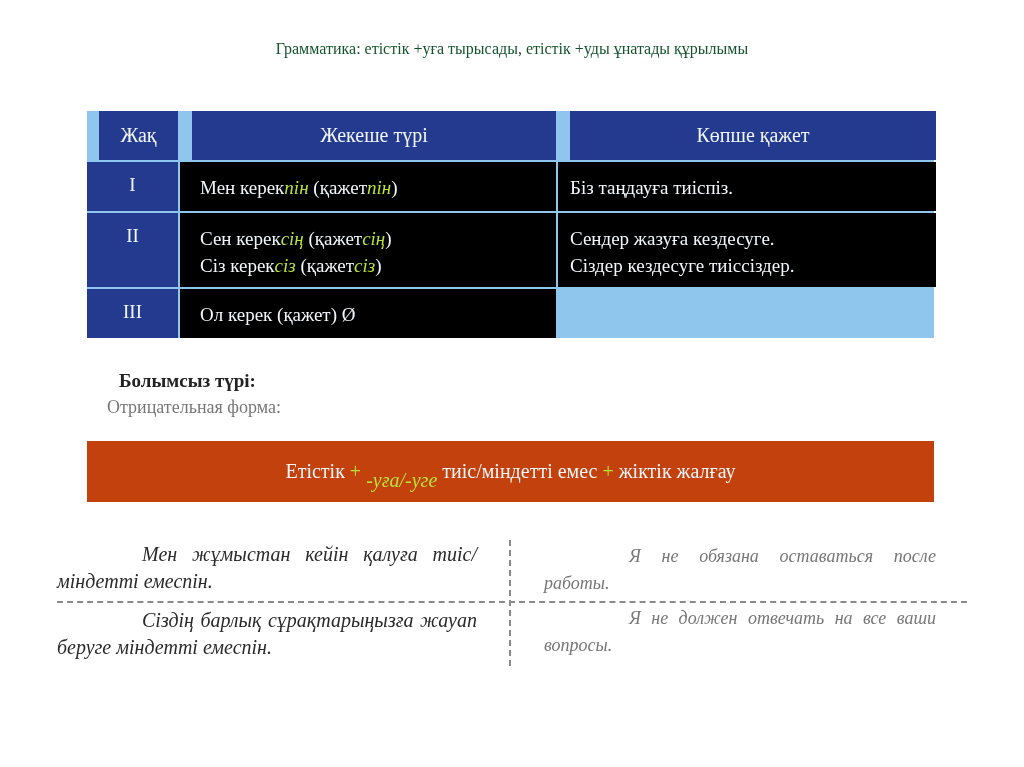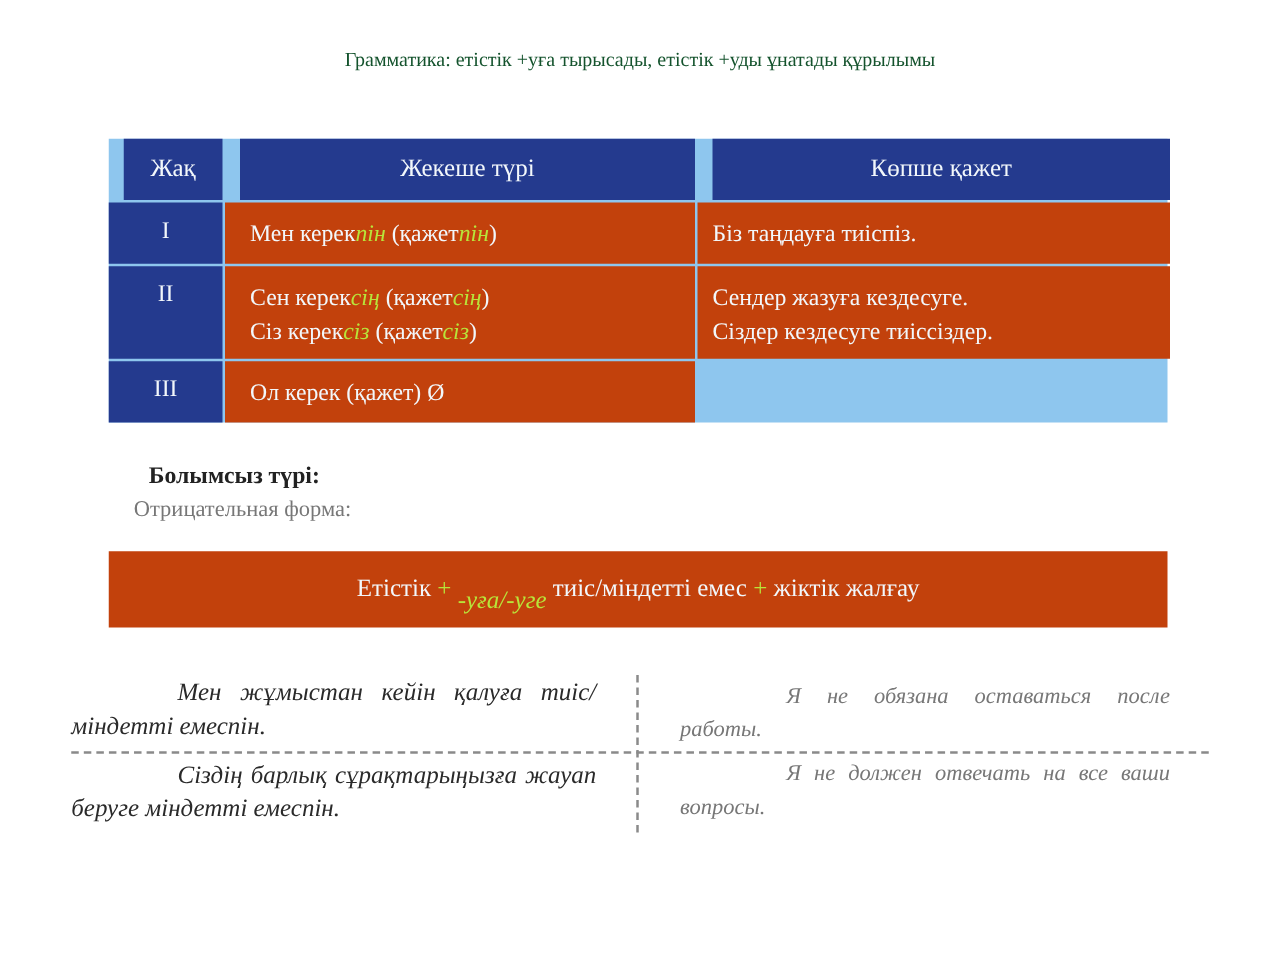--- a/index.html
+++ b/index.html
@@ -12,21 +12,21 @@
     color: #14532d; font-size: 16px; font-family: "Liberation Serif", serif;
   }
   .grid {
     position: absolute; left: 87px; top: 111px; width: 847px;
     display: grid; grid-template-columns: 91px 376px 378px; grid-template-rows: 49px 49px 74px 49px;
     gap: 2px; background: #8ec6ee;
   }
   .cell { color: #f2f7fb; font-size: 19px; box-sizing: border-box; }
   .hdr { background: #243a8e; display: flex; align-items: center; justify-content: center; font-size: 20px; margin-left: 12px; }
   .jak { background: #243a8e; text-align: center; padding-top: 12px; font-size: 19px; }
-  .body { background: #c2410c; padding: 12px 0 0 20px; line-height: 27px; }
+  .body { background: #000000; padding: 12px 0 0 20px; line-height: 27px; }
   .body.r { padding-left: 12px; }
   .g { color: #b8e43a; font-style: italic; }
   .neg-title { position: absolute; left: 119px; top: 370px; font-size: 19px; font-weight: bold; color: #222; }
   .neg-sub { position: absolute; left: 107px; top: 397px; font-size: 18px; color: #777; }
   .formula {
     position: absolute; left: 87px; top: 441px; width: 847px; height: 61px; background: #c2410c;
     color: #f2f7fb; font-size: 20px; display: flex; align-items: center; justify-content: center;
   }
   .formula .y { color: #b8e43a; }
   .formula .yi { color: #b8e43a; font-style: italic; margin-top: 17px; }

